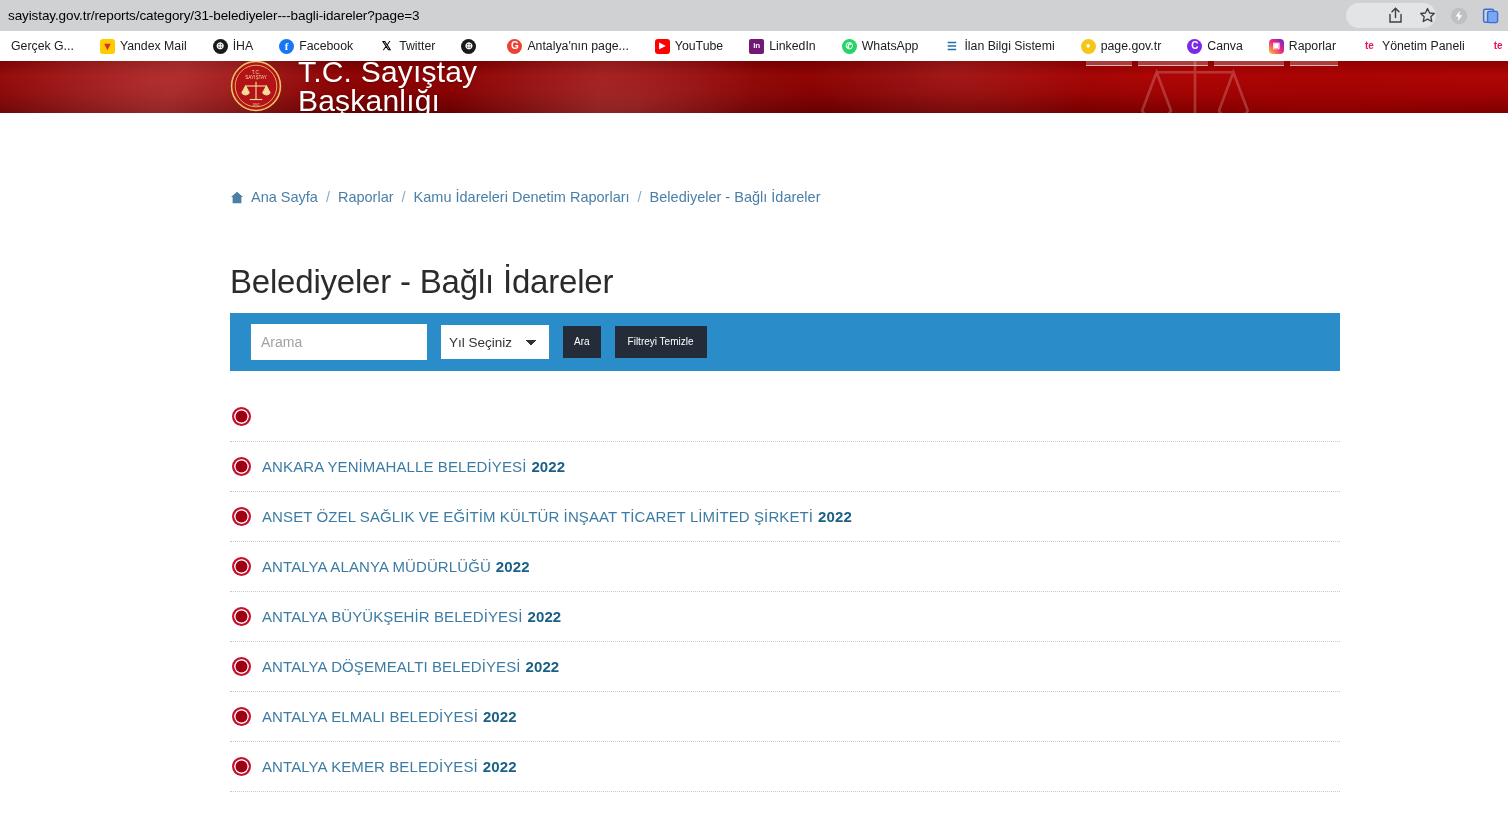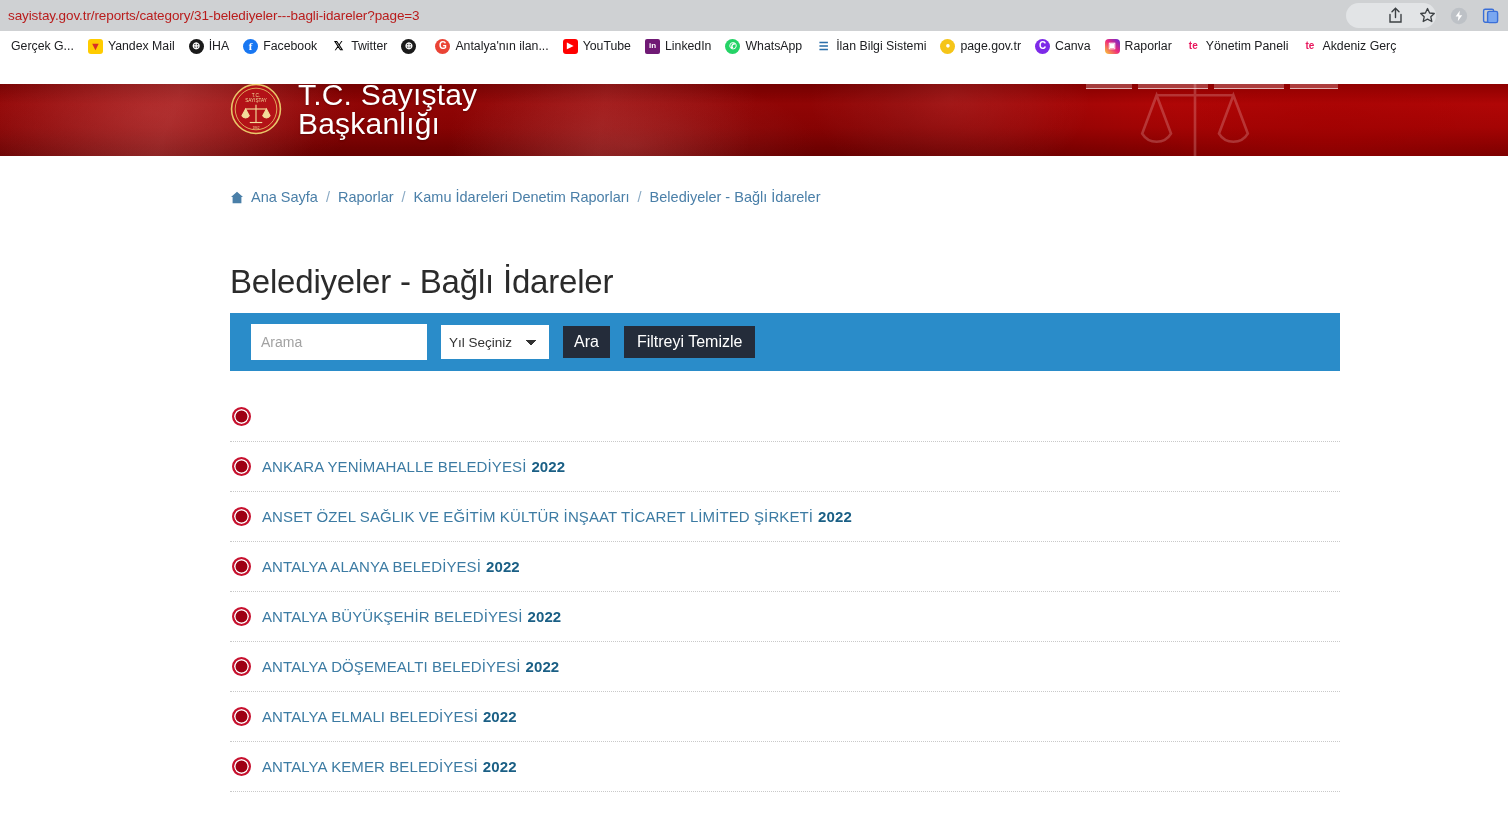--- a/index.html
+++ b/index.html
@@ -11,61 +11,61 @@
   }
 
   
   .browser-chrome { width:100%; }
 
   .url-bar {
     height:31px; background:#cfd1d3; display:flex; align-items:center;
     padding:0 8px; position:relative;
   }
   .url-text {
-    font-size:13.5px; color:#b91c1c; letter-spacing:-0.1px;
+    font-size:13.5px; color:#000000; letter-spacing:-0.1px;
     white-space:nowrap; font-family:"Liberation Sans", sans-serif;
   }
   .url-actions {
     position:absolute; right:6px; top:0; height:31px;
     display:flex; align-items:center; gap:10px;
   }
   .chrome-icon { width:22px; height:22px; display:flex; align-items:center; justify-content:center; }
   .pill-bg {
     position:absolute; right:72px; top:3px; width:90px; height:25px;
     background:#e2e4e6; border-radius:13px;
   }
 
   .bookmarks-bar {
     height:30px; background:#ffffff; display:flex; align-items:center;
-    padding:0 4px; gap:0; overflow:hidden; white-space:nowrap;
+    padding:0 4px; gap:12px; overflow:hidden; white-space:nowrap;
   }
   .bm {
     display:flex; align-items:center; gap:5px;
     padding:0 7px; height:24px; font-size:12.3px; color:#202124;
     flex:0 0 auto;
   }
   .bm-label { line-height:1; }
   .bm-ico {
     width:15px; height:15px; flex:0 0 auto; display:flex;
     align-items:center; justify-content:center; font-size:11px;
     border-radius:3px; color:#fff; font-weight:bold; line-height:1;
   }
 
   
   .page { position:relative; width:100%; height:777px; background:#fff; overflow:hidden; }
 
   .site-header {
-    position:absolute; top:0; left:0; right:0; height:72px;
+    position:absolute; top:0; left:0; right:0; height:52px;
     background:
       radial-gradient(ellipse 300px 120px at 10% 40%, rgba(255,90,90,.28), rgba(255,255,255,0) 70%),
       radial-gradient(ellipse 260px 100px at 42% 85%, rgba(255,110,110,.22), rgba(255,255,255,0) 70%),
       radial-gradient(ellipse 200px 130px at 63% 20%, rgba(255,120,120,.20), rgba(255,255,255,0) 70%),
       radial-gradient(ellipse 240px 120px at 88% 70%, rgba(160,0,0,.45), rgba(255,255,255,0) 75%),
       linear-gradient(180deg,#8d0000 0%, #b00606 28%, #a40404 60%, #7d0000 100%);
-    z-index:20; overflow:hidden;margin-top:23px;
+    z-index:20; overflow:hidden;
   }
   .header-sheen {
     position:absolute; inset:0;
     background:
       linear-gradient(112deg, rgba(255,255,255,0.00) 0%, rgba(255,160,160,0.18) 12%, rgba(255,255,255,0) 22%),
       linear-gradient(98deg, rgba(255,255,255,0) 30%, rgba(255,150,150,0.14) 40%, rgba(255,255,255,0) 50%),
       linear-gradient(75deg, rgba(0,0,0,0.18) 60%, rgba(255,255,255,0) 78%);
     pointer-events:none;
   }
   .scales-watermark {
@@ -125,21 +125,21 @@
     -webkit-appearance:none; appearance:none;
     background-image:
       linear-gradient(45deg, transparent 50%, #333 50%),
       linear-gradient(135deg, #333 50%, transparent 50%);
     background-position: calc(100% - 18px) 15px, calc(100% - 12px) 15px;
     background-size:6px 6px, 6px 6px;
     background-repeat:no-repeat;
   }
   .btn-dark {
     height:32px; background:#242c3a; color:#ffffff; border:none;
-    font-size:16px; padding:0 11px; cursor:pointer;
+    font-size:10px; padding:0 11px; cursor:pointer;
     font-family:"Liberation Sans", sans-serif; line-height:32px;
   }
   .btn-dark.wide { padding:0 13px; }
 
   .report-list {
     position:absolute; left:230px; top:331px; width:1110px;
   }
   .report-row {
     height:50px; display:flex; align-items:center;
     border-bottom:1px dotted #c9c9c9;
@@ -211,21 +211,21 @@
     <div class="bm">
       <span class="bm-ico" style="background:#ffffff;color:#000;font-size:12px;">𝕏</span>
       <span class="bm-label">Twitter</span>
     </div>
     <div class="bm">
       <span class="bm-ico" style="background:#1a1a1a;border-radius:50%;font-size:10px;">⊕</span>
       <span class="bm-label"></span>
     </div>
     <div class="bm">
       <span class="bm-ico" style="background:#ea4335;border-radius:50%;font-size:10px;">G</span>
-      <span class="bm-label">Antalya'nın ilan...</span>
+      <span class="bm-label">Antalya'nın page...</span>
     </div>
     <div class="bm">
       <span class="bm-ico" style="background:#ff0000;border-radius:3px;font-size:8px;">▶</span>
       <span class="bm-label">YouTube</span>
     </div>
     <div class="bm">
       <span class="bm-ico" style="background:#701a75;border-radius:2px;font-size:8px;">in</span>
       <span class="bm-label">LinkedIn</span>
     </div>
     <div class="bm">
@@ -344,21 +344,21 @@
       </div>
       <div class="report-row">
         <span class="bullet"></span>
         <span class="row-link">
           <span>ANSET ÖZEL SAĞLIK VE EĞİTİM KÜLTÜR İNŞAAT TİCARET LİMİTED ŞİRKETİ</span><span class="row-year">2022</span>
         </span>
       </div>
       <div class="report-row">
         <span class="bullet"></span>
         <span class="row-link">
-          <span>ANTALYA ALANYA BELEDİYESİ</span><span class="row-year">2022</span>
+          <span>ANTALYA ALANYA MÜDÜRLÜĞÜ</span><span class="row-year">2022</span>
         </span>
       </div>
       <div class="report-row">
         <span class="bullet"></span>
         <span class="row-link">
           <span>ANTALYA BÜYÜKŞEHİR BELEDİYESİ</span><span class="row-year">2022</span>
         </span>
       </div>
       <div class="report-row">
         <span class="bullet"></span>

